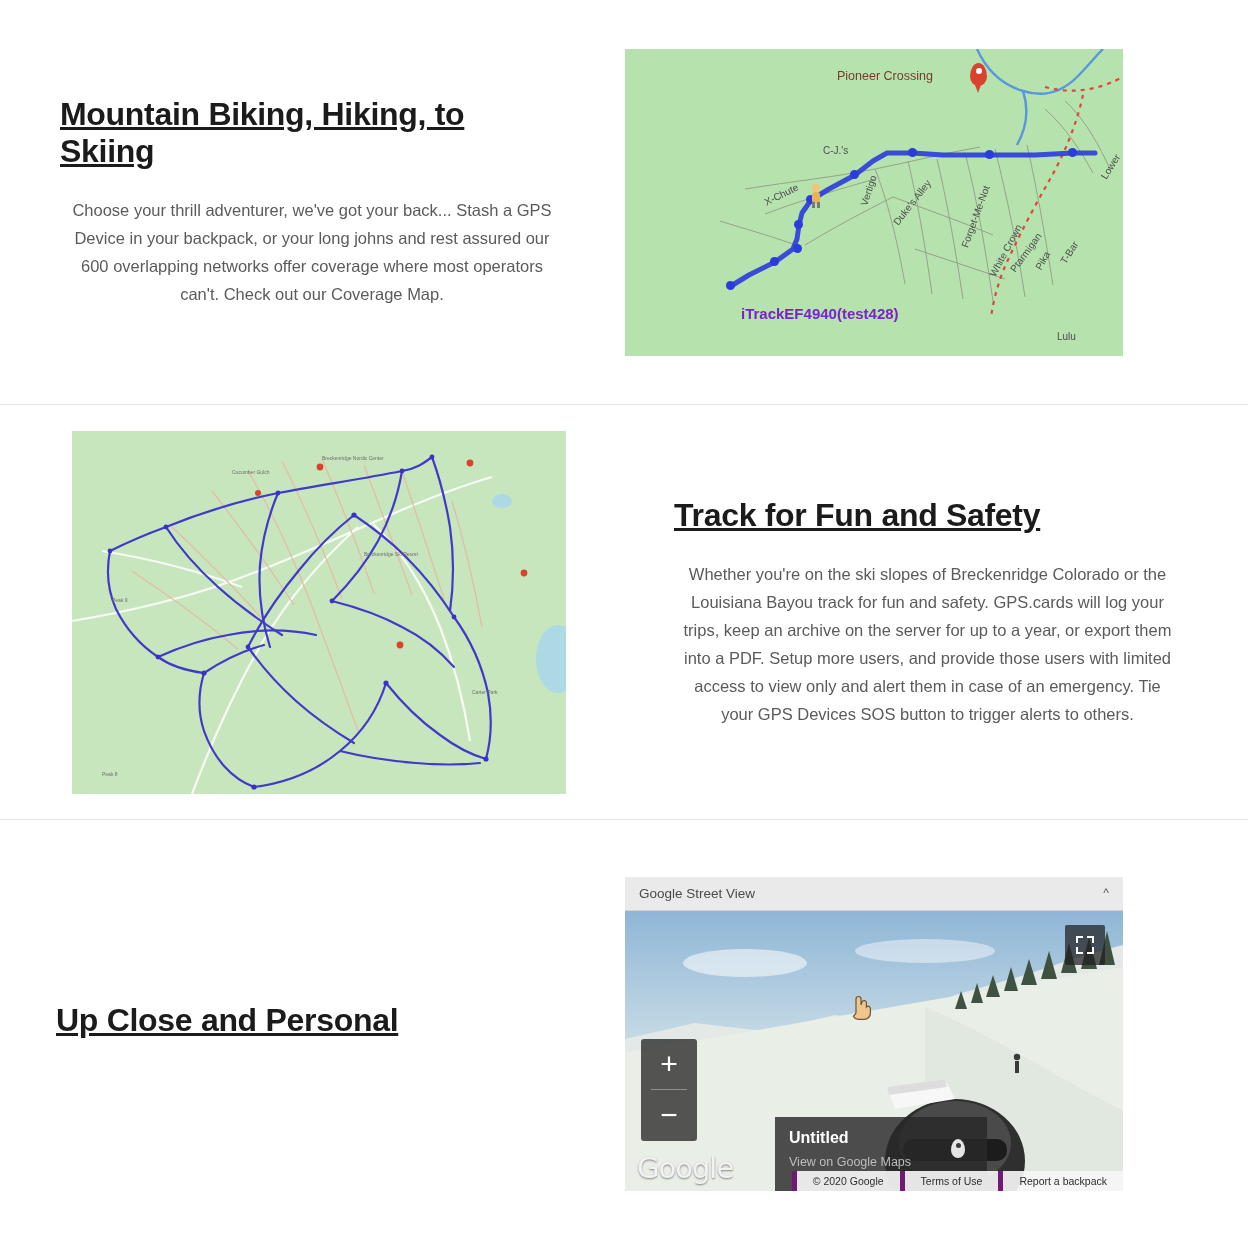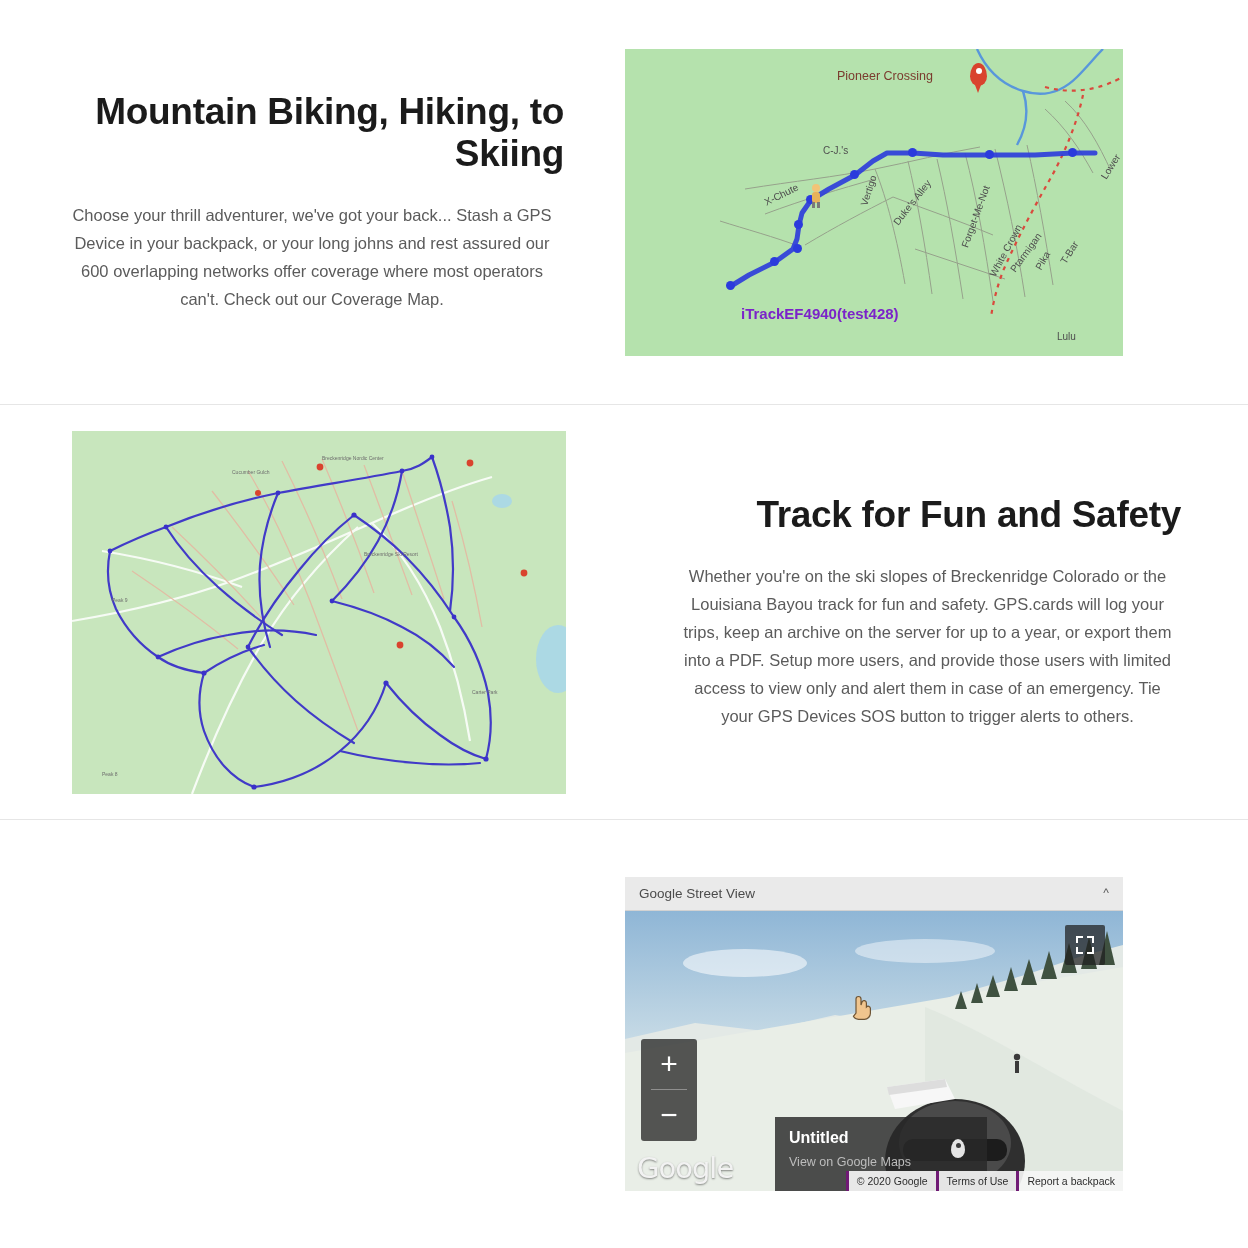--- a/index.html
+++ b/index.html
@@ -19,26 +19,27 @@
   }
   .sec1 { height: 404px; }
   .sec2 { height: 415px; border-top: 1px solid #e6e6e6; }
   .sec3 { height: 428px; border-top: 1px solid #e6e6e6; }
 
   .col { position: relative; }
   .col-text { width: 624px; padding: 0 56px; }
   .col-media { width: 624px; display: flex; align-items: center; }
 
   h2.heading {
-    font-size: 37px;
+    font-size: 32px;
     font-weight: bold;
     color: #1b1b1b;
-    text-align: right;
+    text-align: left;
     margin: 0 0 26px 0;
     letter-spacing: -0.3px;
+    text-decoration: underline;
   }
   p.body {
     font-size: 16.5px;
     line-height: 28px;
     text-align: center;
     color: #5b5b5b;
     margin: 0;
     padding: 0 8px;
   }
   .sec1 .col-text { padding-left: 60px; padding-right: 60px; }
@@ -180,22 +181,22 @@
     background:#e4e4e4; border-radius:50% 50% 50% 50% / 58% 58% 42% 42%;
   }
   .info-pin::after{ content:""; position:absolute; left:4.5px; top:4.5px; width:5px; height:5px; border-radius:50%; background:#3a3a3a;}
   .attrib {
     position: absolute; right: 0; bottom: 0;
     display: flex; align-items: center;
     height: 20px; font-size: 10.5px; color: #2d2d2d;
   }
   .attrib > div {
     background: rgba(245,245,245,.92);
-    padding: 0 8px; height: 20px; line-height: 20px;
-    border-left: 3px solid #701a75;
+    padding: 0 16px; height: 20px; line-height: 20px;
+    border-left: 5px solid #701a75;
   }
   .hand-cursor { position: absolute; width: 26px; height: 30px; }
 </style>
 </head>
 <body>
 
 <div class="page">
 
   <div class="section sec1">
     <div class="col col-text">
@@ -355,20 +356,21 @@
       </div>
     </div>
     <div class="col col-text">
       <h2 class="heading">Track for Fun and Safety</h2>
       <p class="body">Whether you're on the ski slopes of Breckenridge Colorado or the Louisiana Bayou track for fun and safety. GPS.cards will log your trips, keep an archive on the server for up to a year, or export them into a PDF. Setup more users, and provide those users with limited access to view only and alert them in case of an emergency. Tie your GPS Devices SOS button to trigger alerts to others.</p>
     </div>
   </div>
 
   <div class="section sec3">
     <div class="col col-text">
+      <h2 class="heading">Up Close and Personal</h2>
     </div>
     <div class="col col-media">
       <div class="sv">
         <div class="sv-header">
           <span class="sv-title">Google Street View</span>
           <span class="sv-chevron">^</span>
         </div>
         <div class="sv-canvas">
           <svg width="498" height="280" viewBox="0 0 498 280" style="position:absolute;left:0;top:0;">
             <defs>

